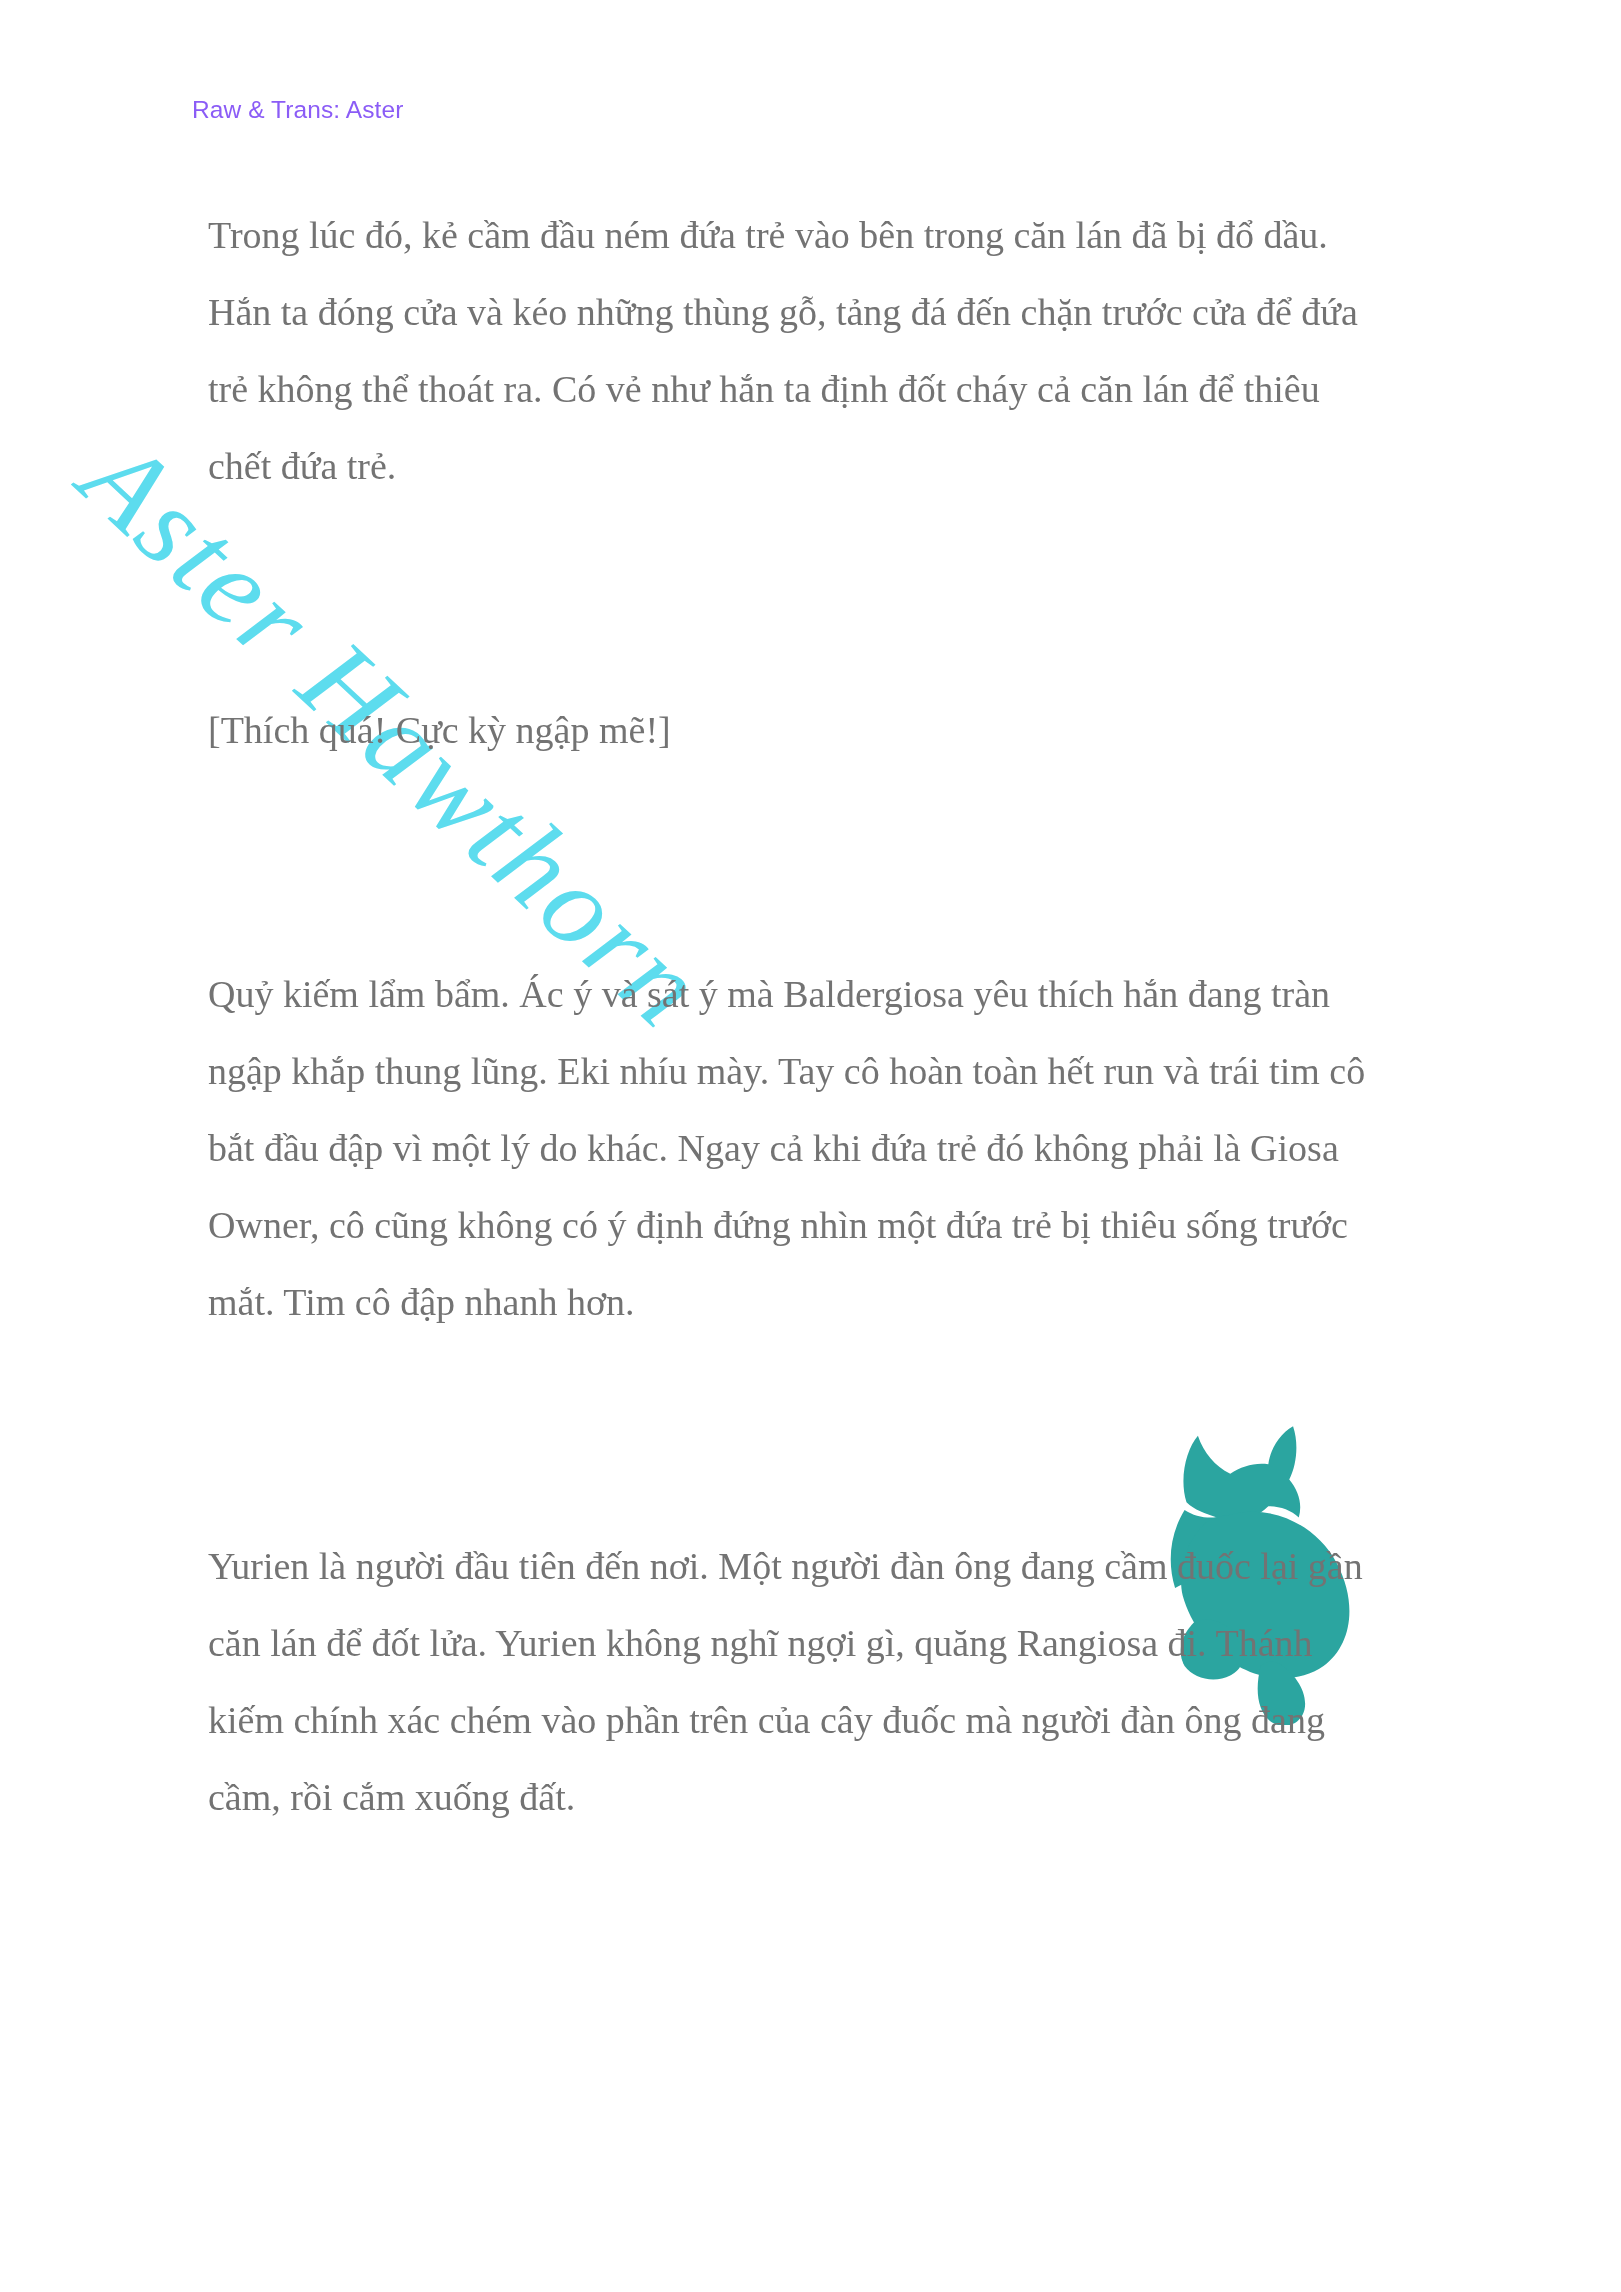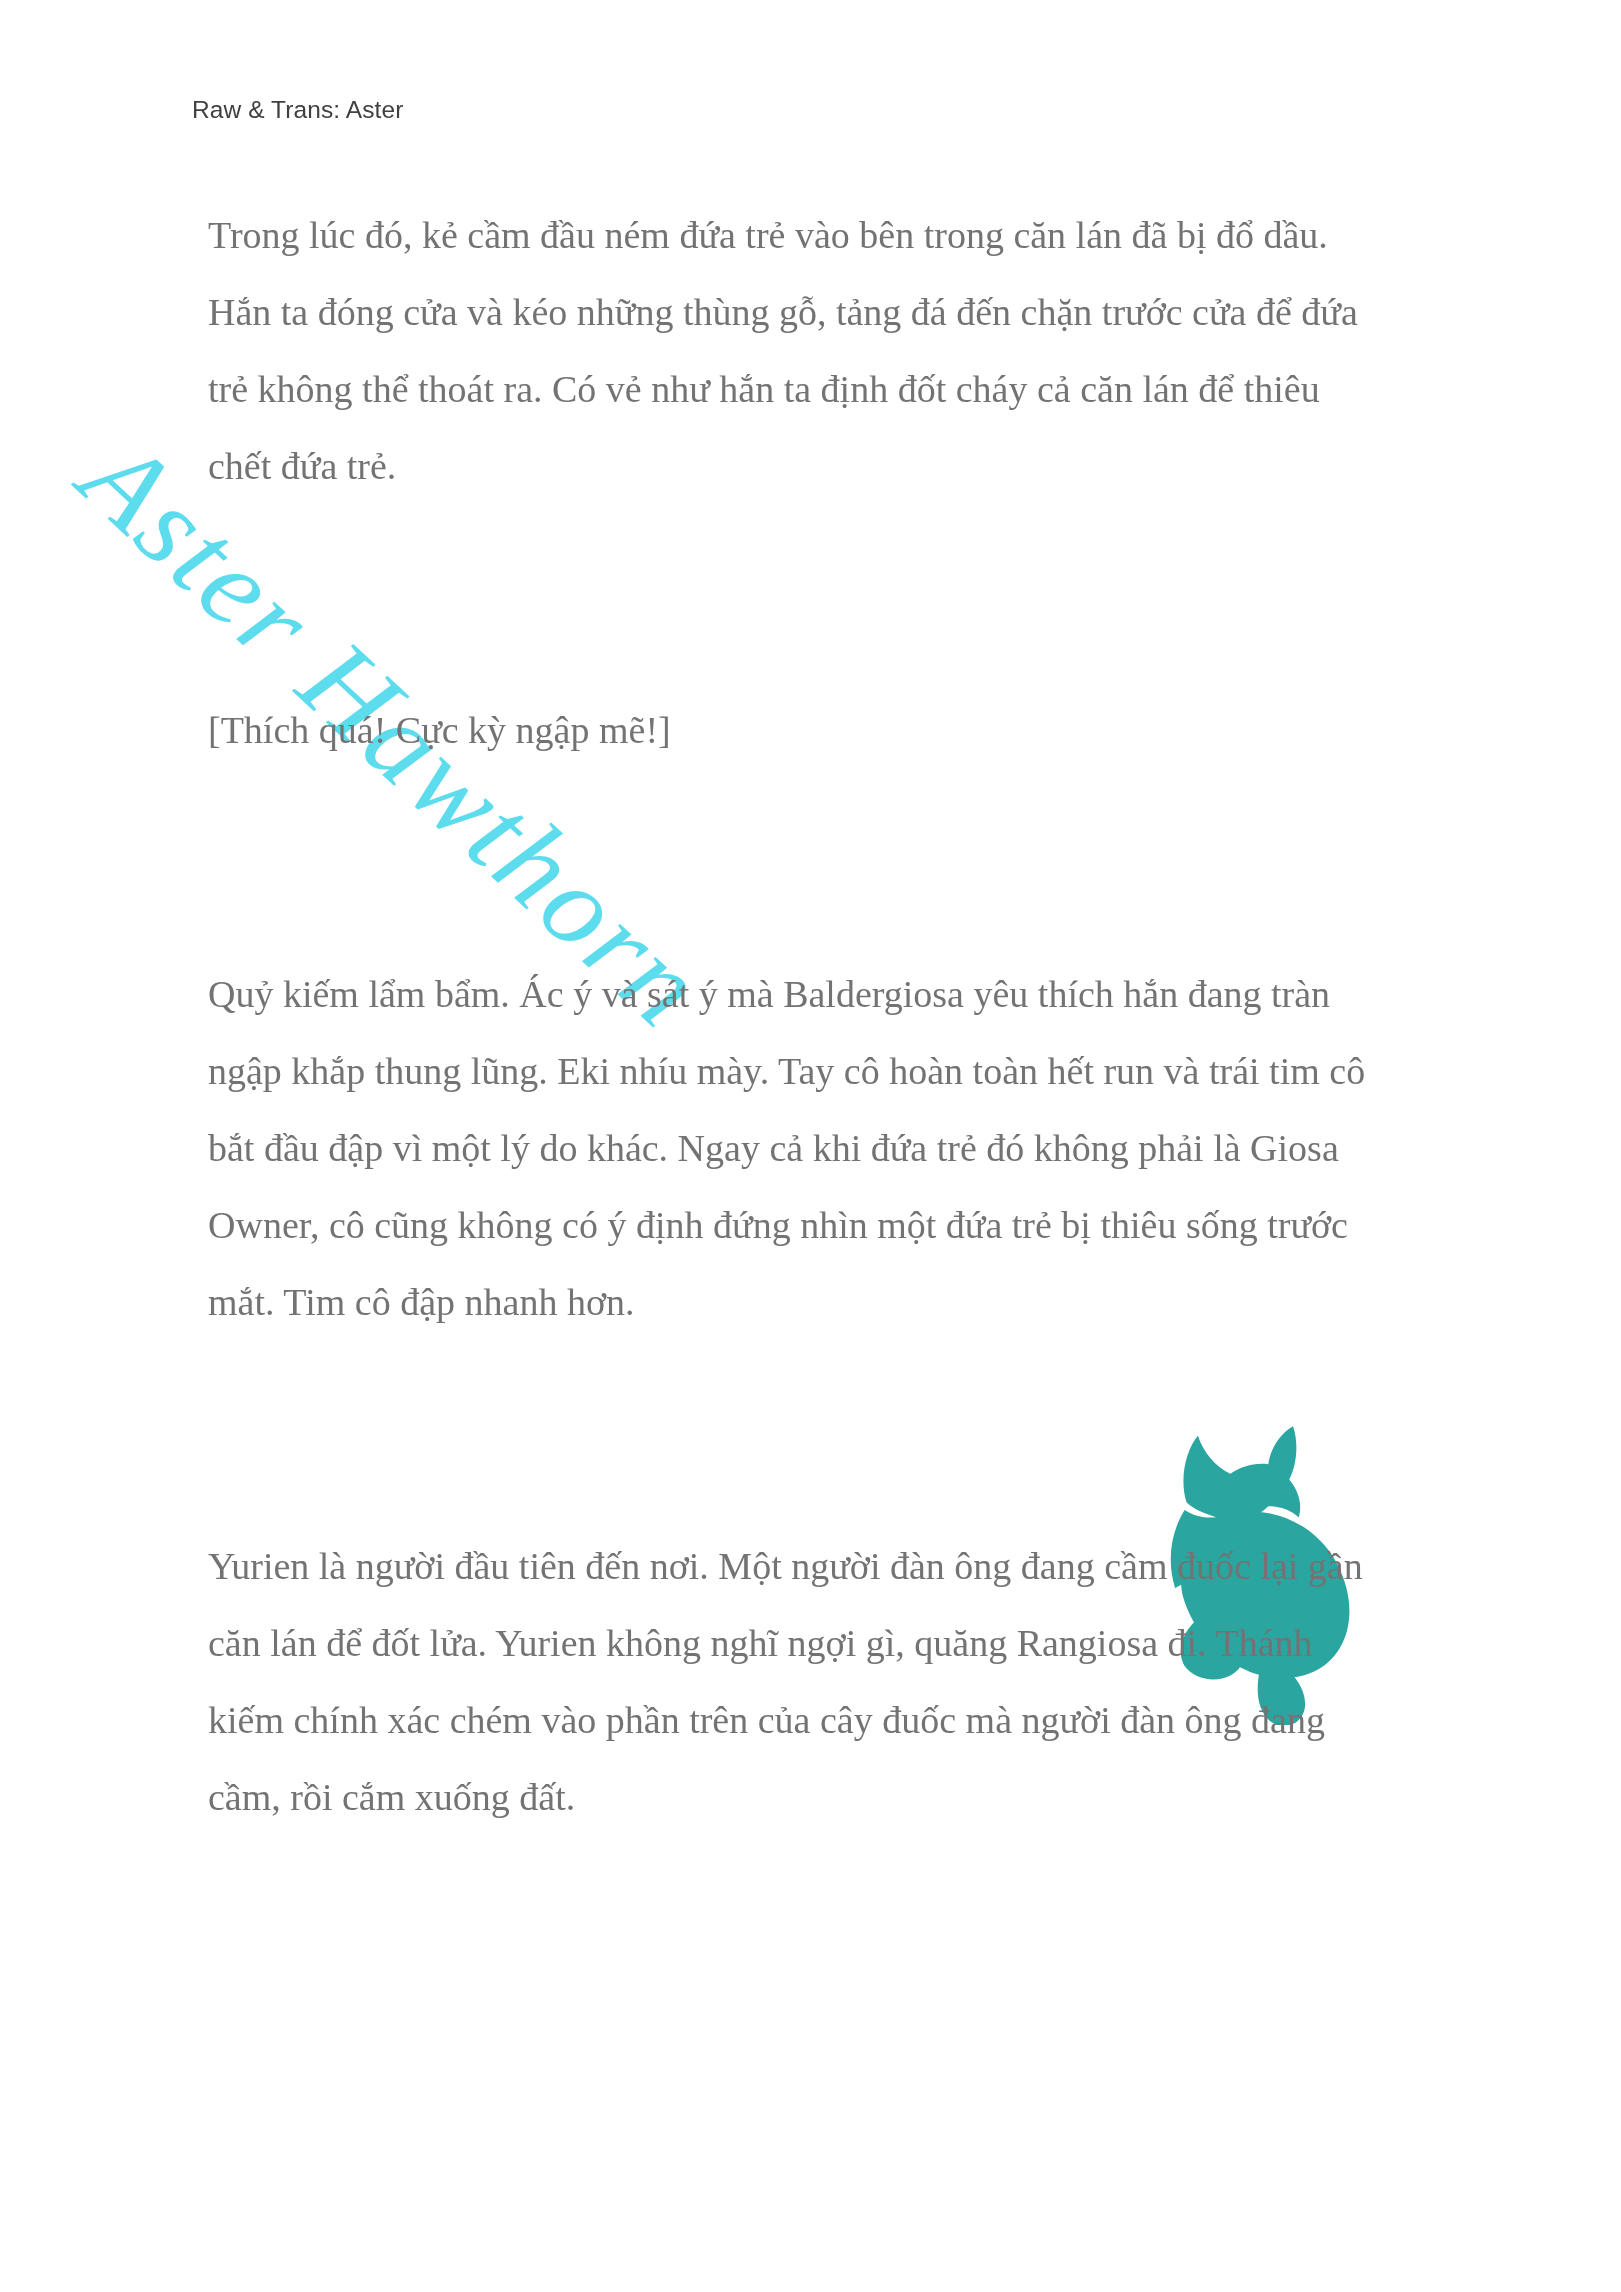--- a/index.html
+++ b/index.html
@@ -22,21 +22,21 @@
     overflow: hidden;
   }
 
   
   .header {
     position: absolute;
     left: 192px;
     top: 96px;
     font-family: "Liberation Sans", "DejaVu Sans", sans-serif;
     font-size: 24.5px;
-    color: #404040;
+    color: #8b5cf6;
     letter-spacing: 0.1px;
     white-space: nowrap;
     text-align: center;
   }
 
   
   .content {
     position: absolute;
     left: 192px;
     top: 181px;

